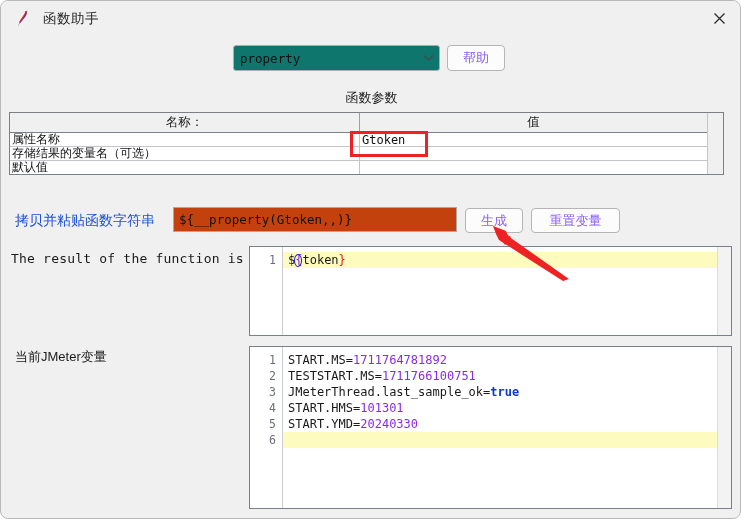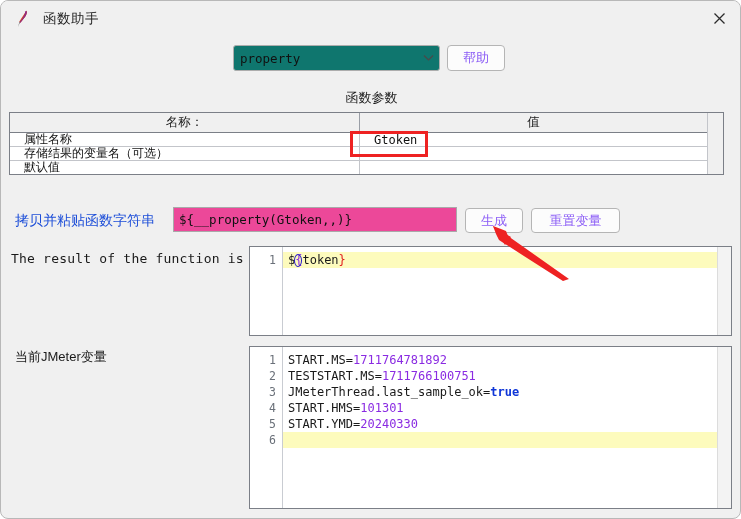--- a/index.html
+++ b/index.html
@@ -128,21 +128,21 @@
 
   .tbl-row {
     display: flex;
     height: 14px;
     border-bottom: 1px solid #c3c5ca;
   }
   .tbl-row .td {
     font-size: 12px;
     color: #111;
     display: flex; align-items: center;
-    padding-left: 14px;
+    padding-left: 2px;
     height: 100%;
     overflow: hidden; white-space: nowrap;
   }
   .td-name { width: 350px; border-right: 1px solid #c3c5ca; }
   .td-value {
     width: 348px;
     border-right: 1px solid #c3c5ca;
     font-family: "DejaVu Sans Mono", monospace;
     font-size: 12px;
     padding-left: 4px;
@@ -161,21 +161,21 @@
   
   .copy-label {
     position: absolute;
     left: 14px; top: 211px;
     font-size: 14px; color: #1d4ed8;
   }
   .copy-field {
     position: absolute;
     left: 172px; top: 206px;
     width: 284px; height: 25px;
-    background: #ec4899;
+    background: #c2410c;
     border: 1px solid #a9a9a9;
     display: flex; align-items: center;
   }
   .copy-field .val {
     font-family: "DejaVu Sans Mono", monospace;
     font-size: 12.5px;
     color: #111;
     padding-left: 5px;
     white-space: nowrap; overflow: hidden;
   }

